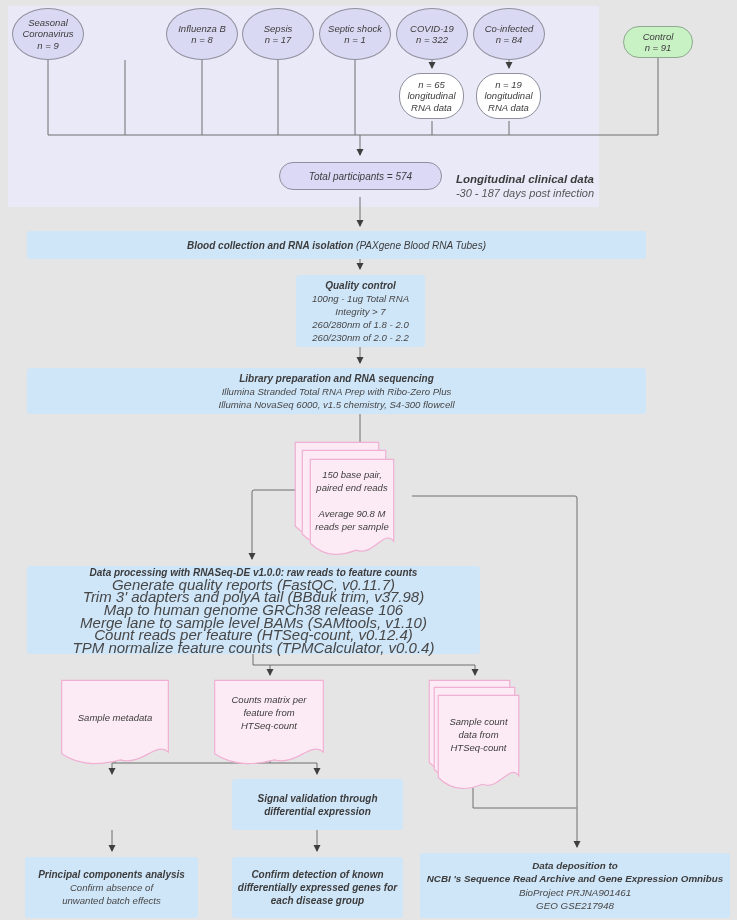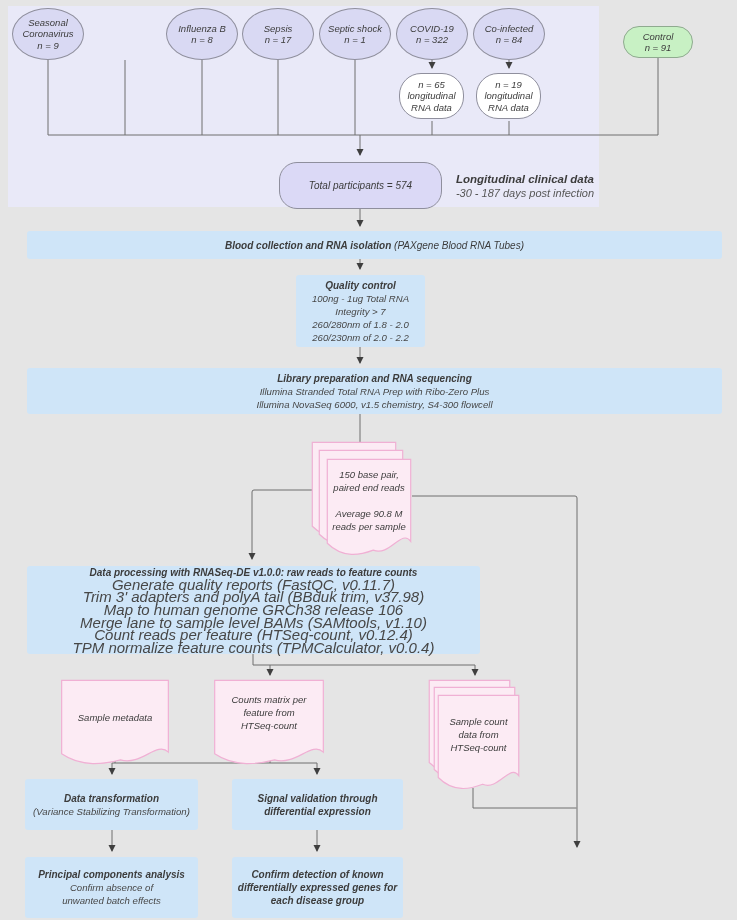--- a/index.html
+++ b/index.html
@@ -10,26 +10,26 @@
   .abs{position:absolute;}
   .pre{white-space:pre-line;}
   .b{font-weight:bold;}
   .lavender{position:absolute;left:8px;top:6px;width:591px;height:201px;background:var(--bg-lavender);z-index:0;}
   .wires{position:absolute;left:0;top:0;z-index:1;}
   .node{position:absolute;z-index:2;display:flex;align-items:center;justify-content:center;text-align:center;box-sizing:border-box;}
   .ell{border:1px solid var(--node-stroke);background:var(--node-fill);border-radius:50%;font-size:9.5px;line-height:11.5px;}
   .cohort{top:8px;width:72px;height:52px;}
   .sub{top:73px;width:65px;height:46px;background:#ffffff;border-radius:22px;justify-content:center;}
   .control{left:623px;top:26px;width:70px;height:32px;background:var(--control-fill);border:1px solid var(--control-stroke);border-radius:16px;font-size:9.5px;line-height:11.5px;}
-  .stadium{left:279px;top:162px;width:163px;height:47px;background:var(--stadium-fill);border:1px solid var(--node-stroke);border-radius:18px;font-size:10px;}
+  .stadium{left:279px;top:162px;width:163px;height:28px;background:var(--stadium-fill);border:1px solid var(--node-stroke);border-radius:18px;font-size:10px;}
   .note{left:448px;top:172px;width:154px;text-align:center;z-index:2;}
   .note-title{font-size:11.5px;font-weight:bold;color:var(--text-dark);line-height:14px;}
   .note-sub{font-size:11px;color:var(--note-sub);line-height:14px;}
   .blue{background:var(--blue-fill);border-radius:3px;flex-direction:column;}
-  .bar{left:27px;width:695px;font-size:10px;line-height:13px;}
+  .bar{left:27px;width:619px;font-size:10px;line-height:13px;}
   .bar1{top:231px;height:28px;}
   .bar2{top:368px;height:46px;}
   .qc{left:296px;top:275px;width:129px;height:72px;}
   .proc{left:27px;top:566px;width:453px;height:88px;}
   .bb-title{font-size:10px;font-weight:bold;line-height:13px;color:var(--text-dark);}
   .bb-body{font-size:9.6px;line-height:13px;color:var(--text-body);}
   .proc .bb-body{font-size:15px;line-height:12.6px;}
   .box-t{top:779px;height:51px;}
   .box-b{top:857px;height:61px;}
   .bx1{left:25px;width:173px;}
@@ -143,21 +143,21 @@
 260/280nm of 1.8 - 2.0
 260/230nm of 2.0 - 2.2</div>
   </div>
 
   <div class="node blue bar bar2">
     <div class="bb-title">Library preparation and RNA sequencing</div>
     <div class="bb-body pre">Illumina Stranded Total RNA Prep with Ribo-Zero Plus
 Illumina NovaSeq 6000, v1.5 chemistry, S4-300 flowcell</div>
   </div>
 
-  <div class="doc-stack" style="left:311px;top:441px;width:117px;height:115px">
+  <div class="doc-stack" style="left:294px;top:441px;width:117px;height:115px">
     <svg class="docshape" style="left:0;top:0" width="86" height="98" viewBox="0 0 100 100" preserveAspectRatio="none">
         <path d="M1.5,1.5 L98.5,1.5 L98.5,85 C88,72 74,101 55,94 C40,99 20,103 1.5,87 Z"></path>
       </svg>
     <svg class="docshape" style="left:7px;top:8px" width="86" height="98" viewBox="0 0 100 100" preserveAspectRatio="none">
         <path d="M1.5,1.5 L98.5,1.5 L98.5,85 C88,72 74,101 55,94 C40,99 20,103 1.5,87 Z"></path>
       </svg>
     <svg class="docshape" style="left:15px;top:17px" width="86" height="98" viewBox="0 0 100 100" preserveAspectRatio="none">
         <path d="M1.5,1.5 L98.5,1.5 L98.5,85 C88,72 74,101 55,94 C40,99 20,103 1.5,87 Z"></path>
       </svg>
     <div class="doc-text pre" style="left:15px;top:27px;width:86px">150 base pair,
@@ -201,36 +201,38 @@
         <path d="M1.5,1.5 L98.5,1.5 L98.5,85 C88,72 74,101 55,94 C40,99 20,103 1.5,87 Z"></path>
       </svg>
     <svg class="docshape" style="left:9px;top:15px" width="83" height="96" viewBox="0 0 100 100" preserveAspectRatio="none">
         <path d="M1.5,1.5 L98.5,1.5 L98.5,85 C88,72 74,101 55,94 C40,99 20,103 1.5,87 Z"></path>
       </svg>
     <div class="doc-text pre" style="left:9px;top:36px;width:83px">Sample count
 data from
 HTSeq-count</div>
   </div>
 
-  <div class="node blue box-t bx1">
-    <div class="bb-title">Data transformation</div>
-    <div class="bb-body pre">(Variance Stabilizing Transformation)</div>
-  </div>
 
   <div class="node blue box-t bx2">
     <div class="bb-title pre">Signal validation through
 differential expression</div>
   </div>
 
   <div class="node blue box-b bx1">
     <div class="bb-title">Principal components analysis</div>
     <div class="bb-body pre">Confirm absence of
 unwanted batch effects</div>
   </div>
 
   <div class="node blue box-b bx2">
     <div class="bb-title pre">Confirm detection of known
 differentially expressed genes for
 each disease group</div>
   </div>
 
+  <div class="node blue depo">
+    <div class="bb-title pre">Data deposition to
+NCBI 's Sequence Read Archive and Gene Expression Omnibus</div>
+    <div class="bb-body pre">BioProject PRJNA901461
+GEO GSE217948</div>
+  </div>
 
 </div>
 
 </body></html>

